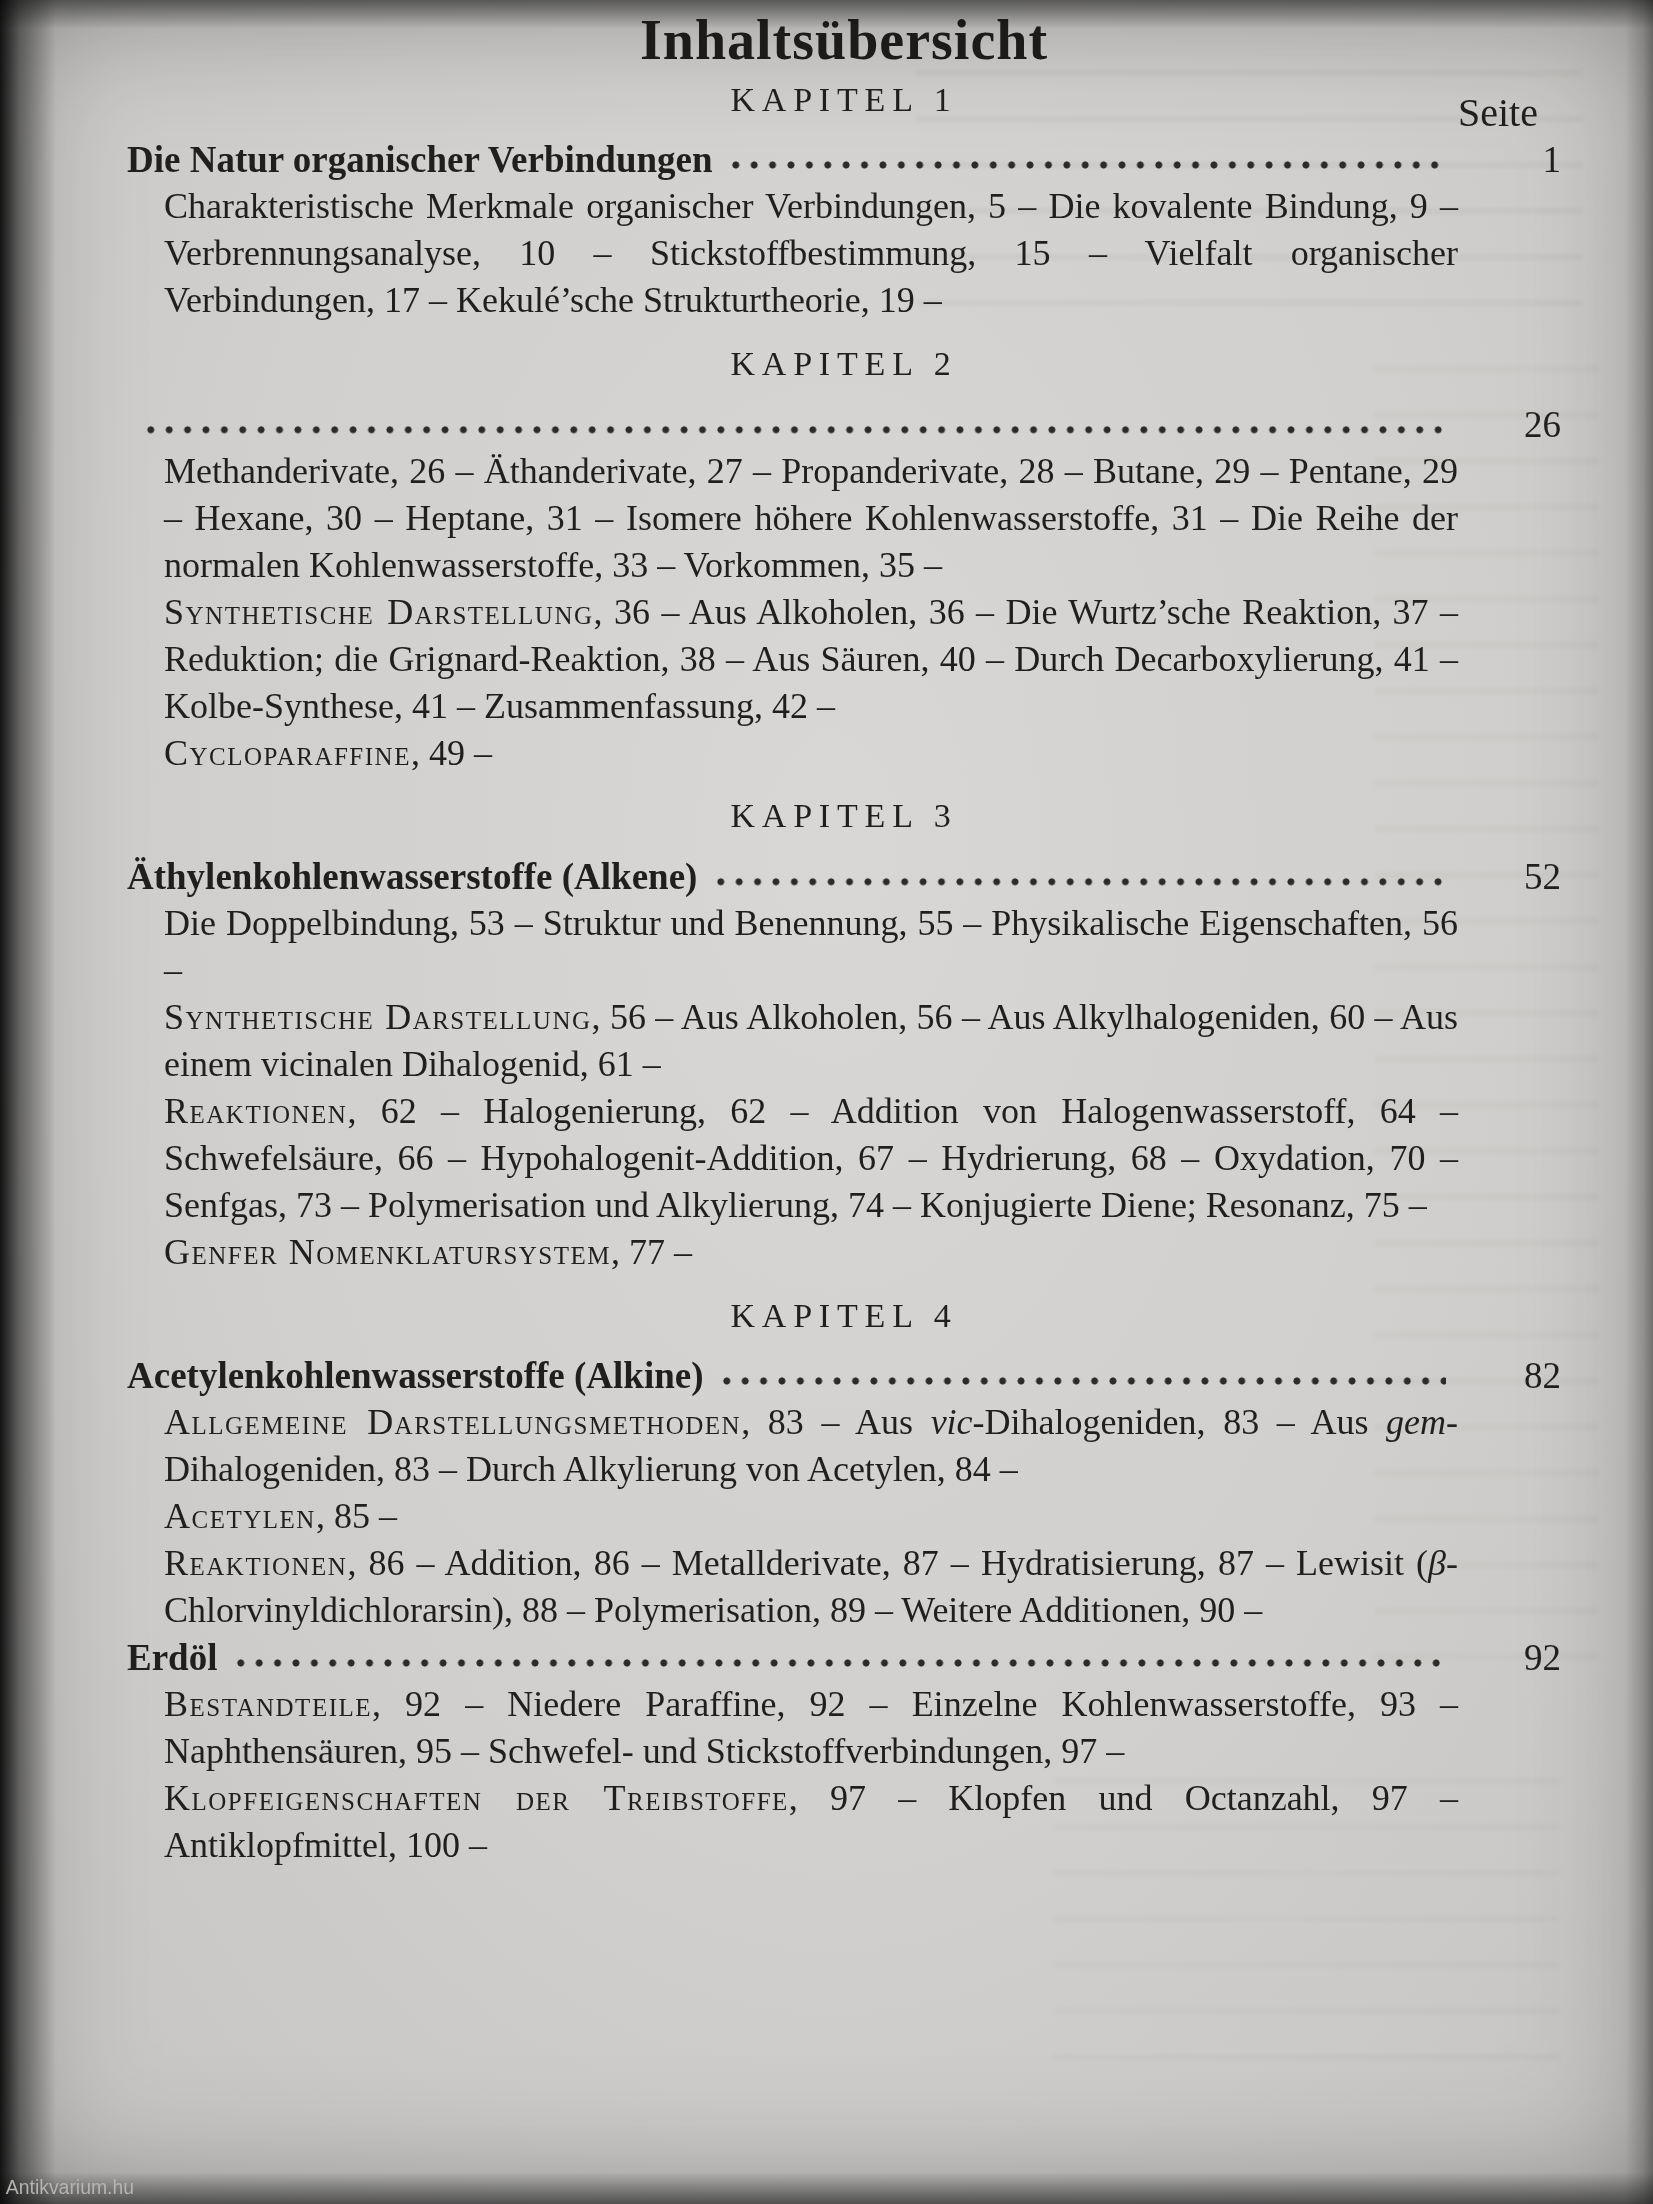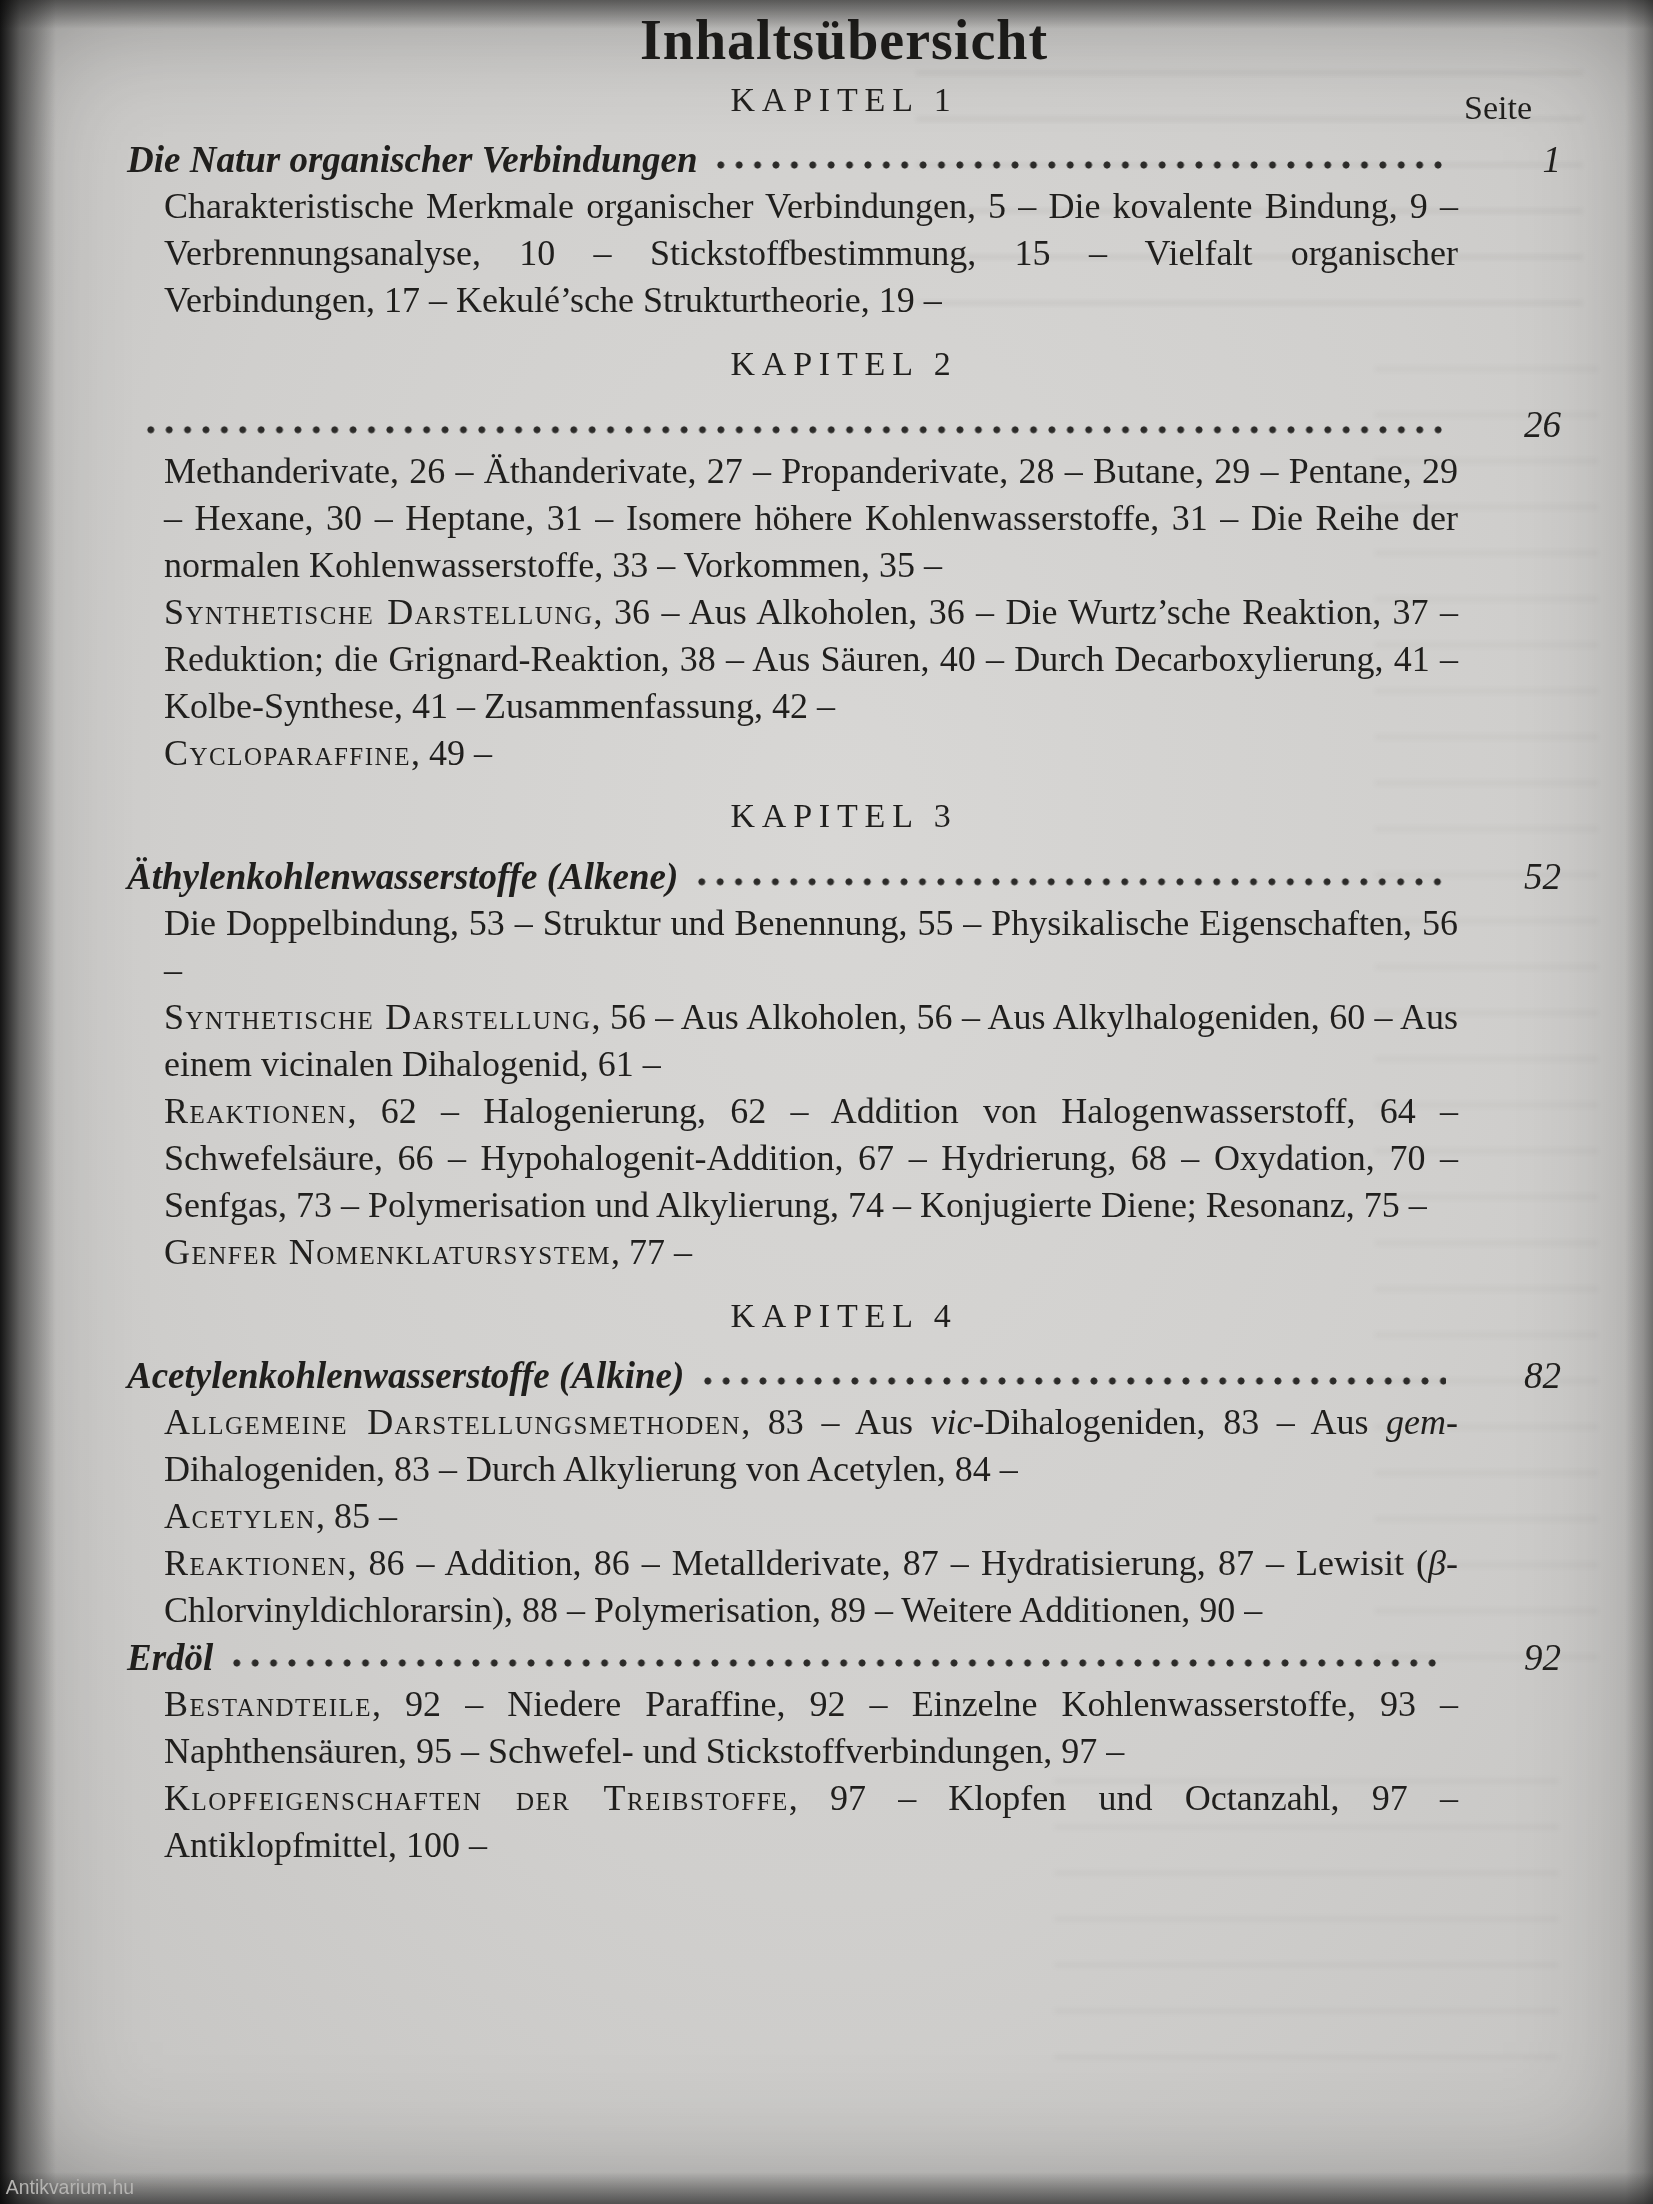--- a/index.html
+++ b/index.html
@@ -60,38 +60,37 @@
     font-size: 56px;
     font-weight: bold;
     letter-spacing: 1px;
     color: #1c1b19;
   }
   .seite {
     position: absolute;
     top: 89px; right: 105px;
     width: 126px;
     text-align: center;
-    font-size: 34px;
+    font-size: 40px;
     z-index: 2;
   }
   .kapitel-row {
     text-align: center;
     margin: 15.5px 0 7.8px 0;
     line-height: 47px;
   }
   .chapter:first-child .kapitel-row { margin-top: 1.9px; }
   .kapitel {
     font-size: 34px;
     letter-spacing: 6.8px;
   }
   .head-row {
     display: flex;
     align-items: baseline;
     line-height: 47px;
-    font-style: italic;
   }
   .chap-title {
     font-size: 37px;
     font-weight: bold;
     white-space: nowrap;
   }
   .dot-leader {
     flex: 1;
     height: 12.6px;
     align-self: flex-end;

